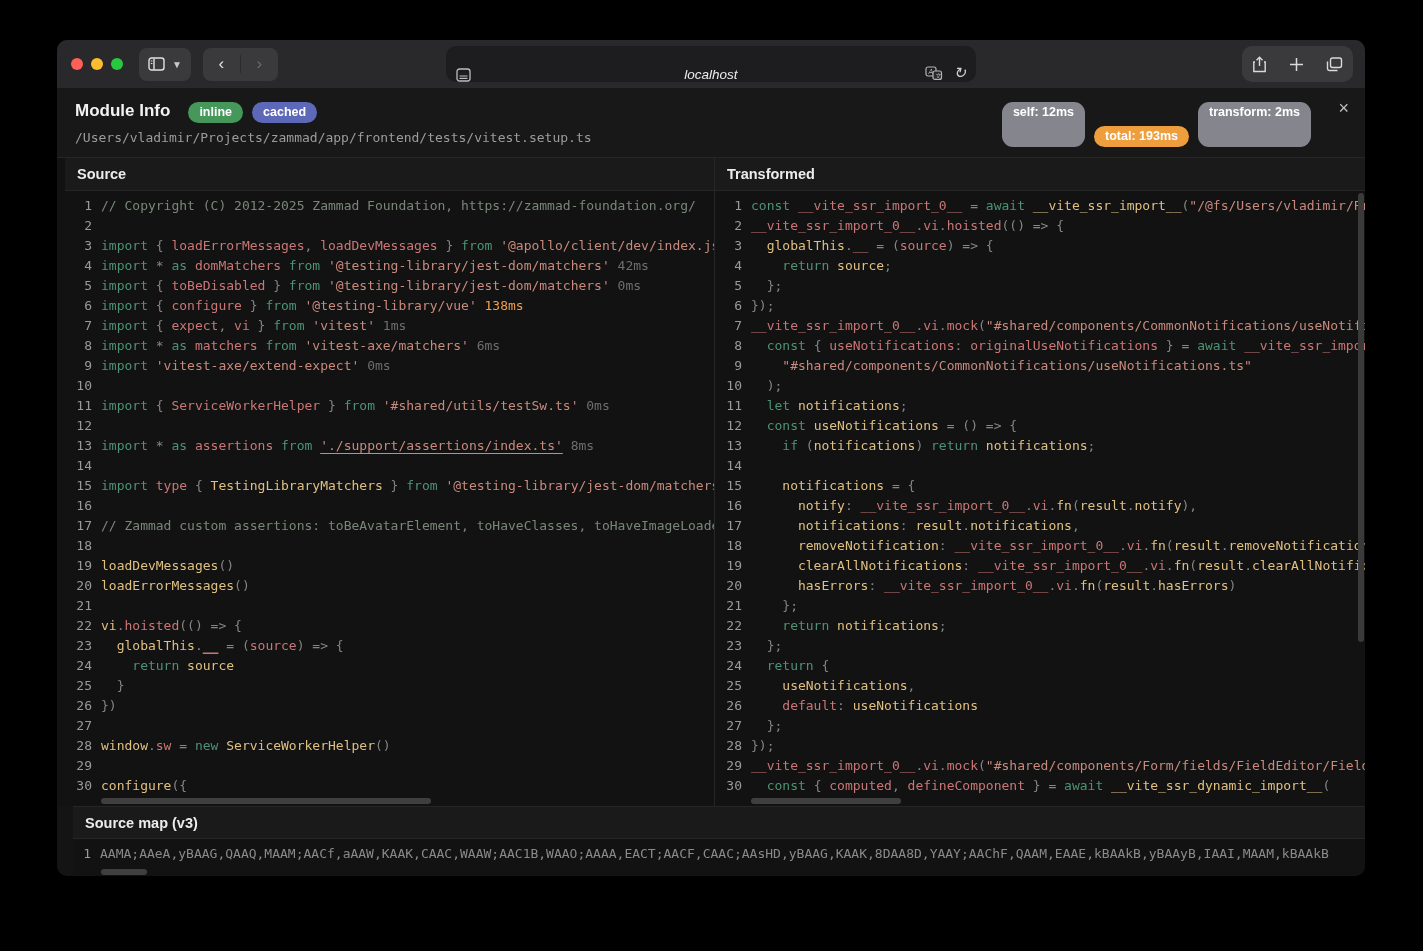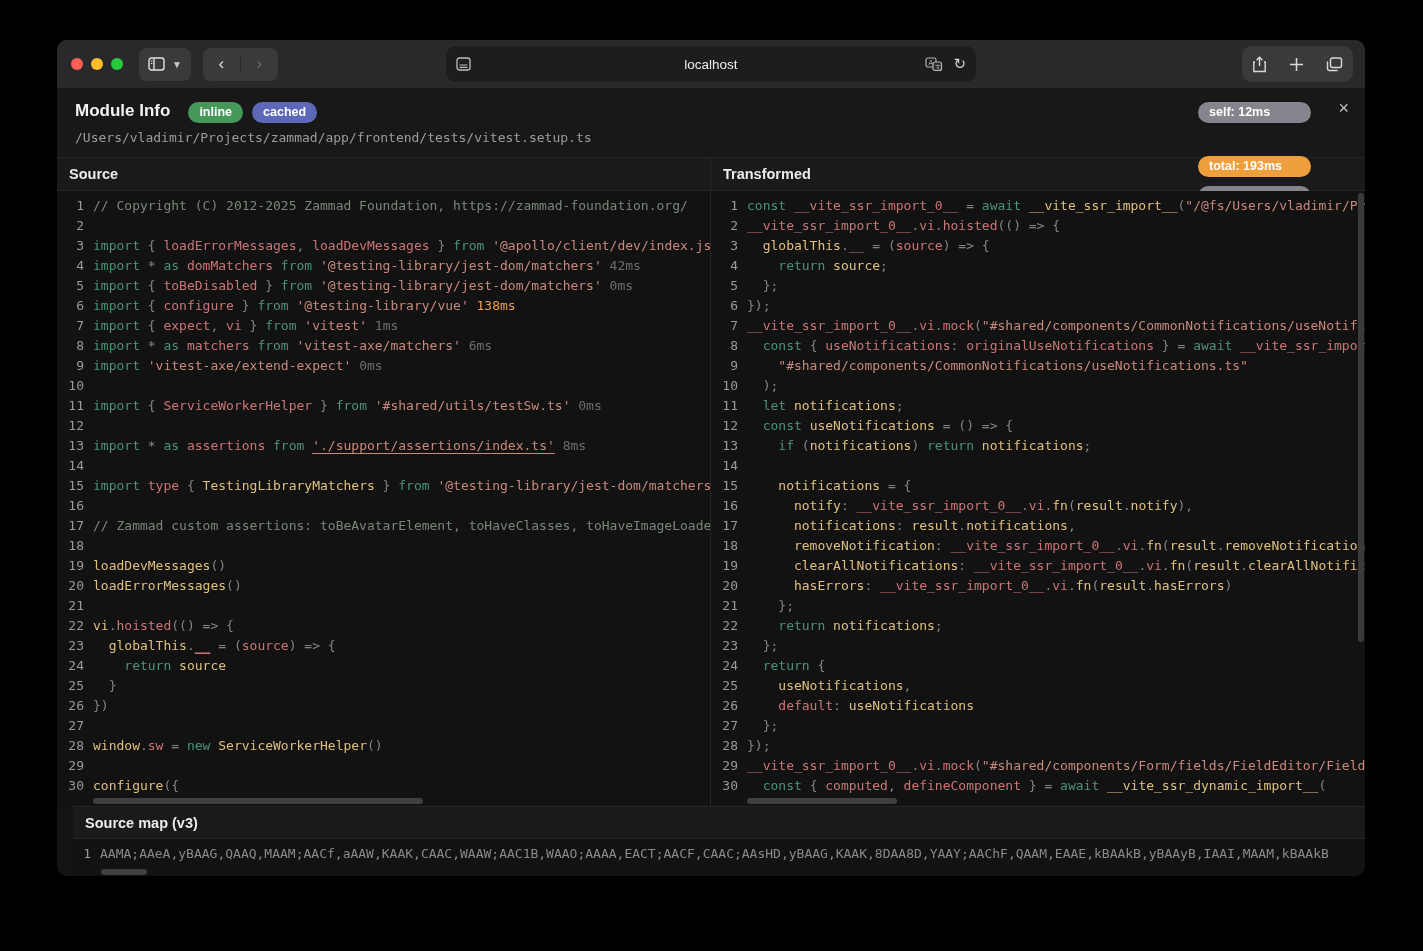--- a/index.html
+++ b/index.html
@@ -20,48 +20,48 @@
           align-items:center; color:#d9d9d9; }
   .sidebar-btn { padding:0 9px; gap:7px; margin-right:12px; }
   .nav-group { margin-right:10px; }
   .nav-cell { width:37px; height:33px; display:flex; align-items:center; justify-content:center;
               font-size:17px; color:#e3e3e3; }
   .nav-cell.fwd { color:#6d6d70; }
   .nav-sep { width:1px; height:18px; background:#2c2c2e; }
   .chev { font-size:10px; color:#c9c9c9; }
   .urlfield { position:absolute; left:50%; transform:translateX(-50%); top:6px;
               width:530px; height:36px; background:#1d1d1f; border-radius:10px;
-              display:flex; align-items:center; padding:0 10px; }
+              display:flex; align-items:flex-end; padding:0 10px;font-style:italic; }
   .url-text { position:absolute; left:0; right:0; text-align:center; color:#ededed;
               font-size:13.5px; }
   .url-right { margin-left:auto; display:flex; align-items:center; gap:10px; z-index:2; }
   .icn { display:inline-flex; align-items:center; justify-content:center; }
   .reload { color:#cfcfcf; font-size:15px; }
   .win-actions { position:absolute; right:12px; top:6px; height:36px; display:flex;
                  align-items:center; gap:22px; padding:0 10px; background:#3a3a3c; border-radius:10px; }
 
   
   .mod-header { flex:none; background:#181818; border-bottom:1px solid #262626;
                 padding:13px 18px 12px; position:relative; }
   .mod-row { display:flex; align-items:center; gap:9px; }
   .mod-title { color:#f2f2f2; font-size:17px; font-weight:bold; }
   .badge { border-radius:11px; padding:3px 11px 4px; font-size:12.5px; font-weight:bold; color:#fff; }
   .badge-green { background:#45975a; }
   .badge-indigo { background:#5d68b8; }
-  .metrics { position:absolute; right:54px; top:14px; display:flex; gap:9px;flex-direction:column; }
+  .metrics { position:absolute; right:54px; top:14px; display:flex; gap:9px; }
   .metric { border-radius:11px; padding:3px 11px 4px; font-size:12.5px; font-weight:bold; color:#fff; }
   .metric-gray { background:#85858d; }
   .metric-orange { background:#ef9e3e;margin-top:24px; }
   .close-x { position:absolute; right:16px; top:11px; color:#c0c0c0; font-size:18px;
              line-height:18px; cursor:default; }
   .mod-path { margin-top:9px; color:#9c9c9c; font-size:13px;
               font-family:"DejaVu Sans Mono", monospace; }
 
   
-  .main { flex:1; display:flex; min-height:0; background:#121212; }
+  .main { flex:1; display:flex; min-height:0; background:#121212;padding-left:8px; }
   .panel { width:50%; min-width:0; display:flex; flex-direction:column; }
   .panel.left { border-right:1px solid #262626; }
   .panel-header { flex:none; height:33px; line-height:33px; padding:0 12px;
                   color:#ececec; font-size:14.5px; font-weight:bold;
                   background:#1a1a1a; border-bottom:1px solid #262626; }
   .code { flex:1; overflow:hidden; position:relative; background:#121212; padding-top:5px; }
   .line { display:flex; height:20px; font-family:"DejaVu Sans Mono", monospace;
           font-size:13px; line-height:20px; white-space:pre; }
   .num { flex:none; width:27px; text-align:right; color:#9a9a9a; margin-right:9px; }
   .src { flex:none; white-space:pre; }

